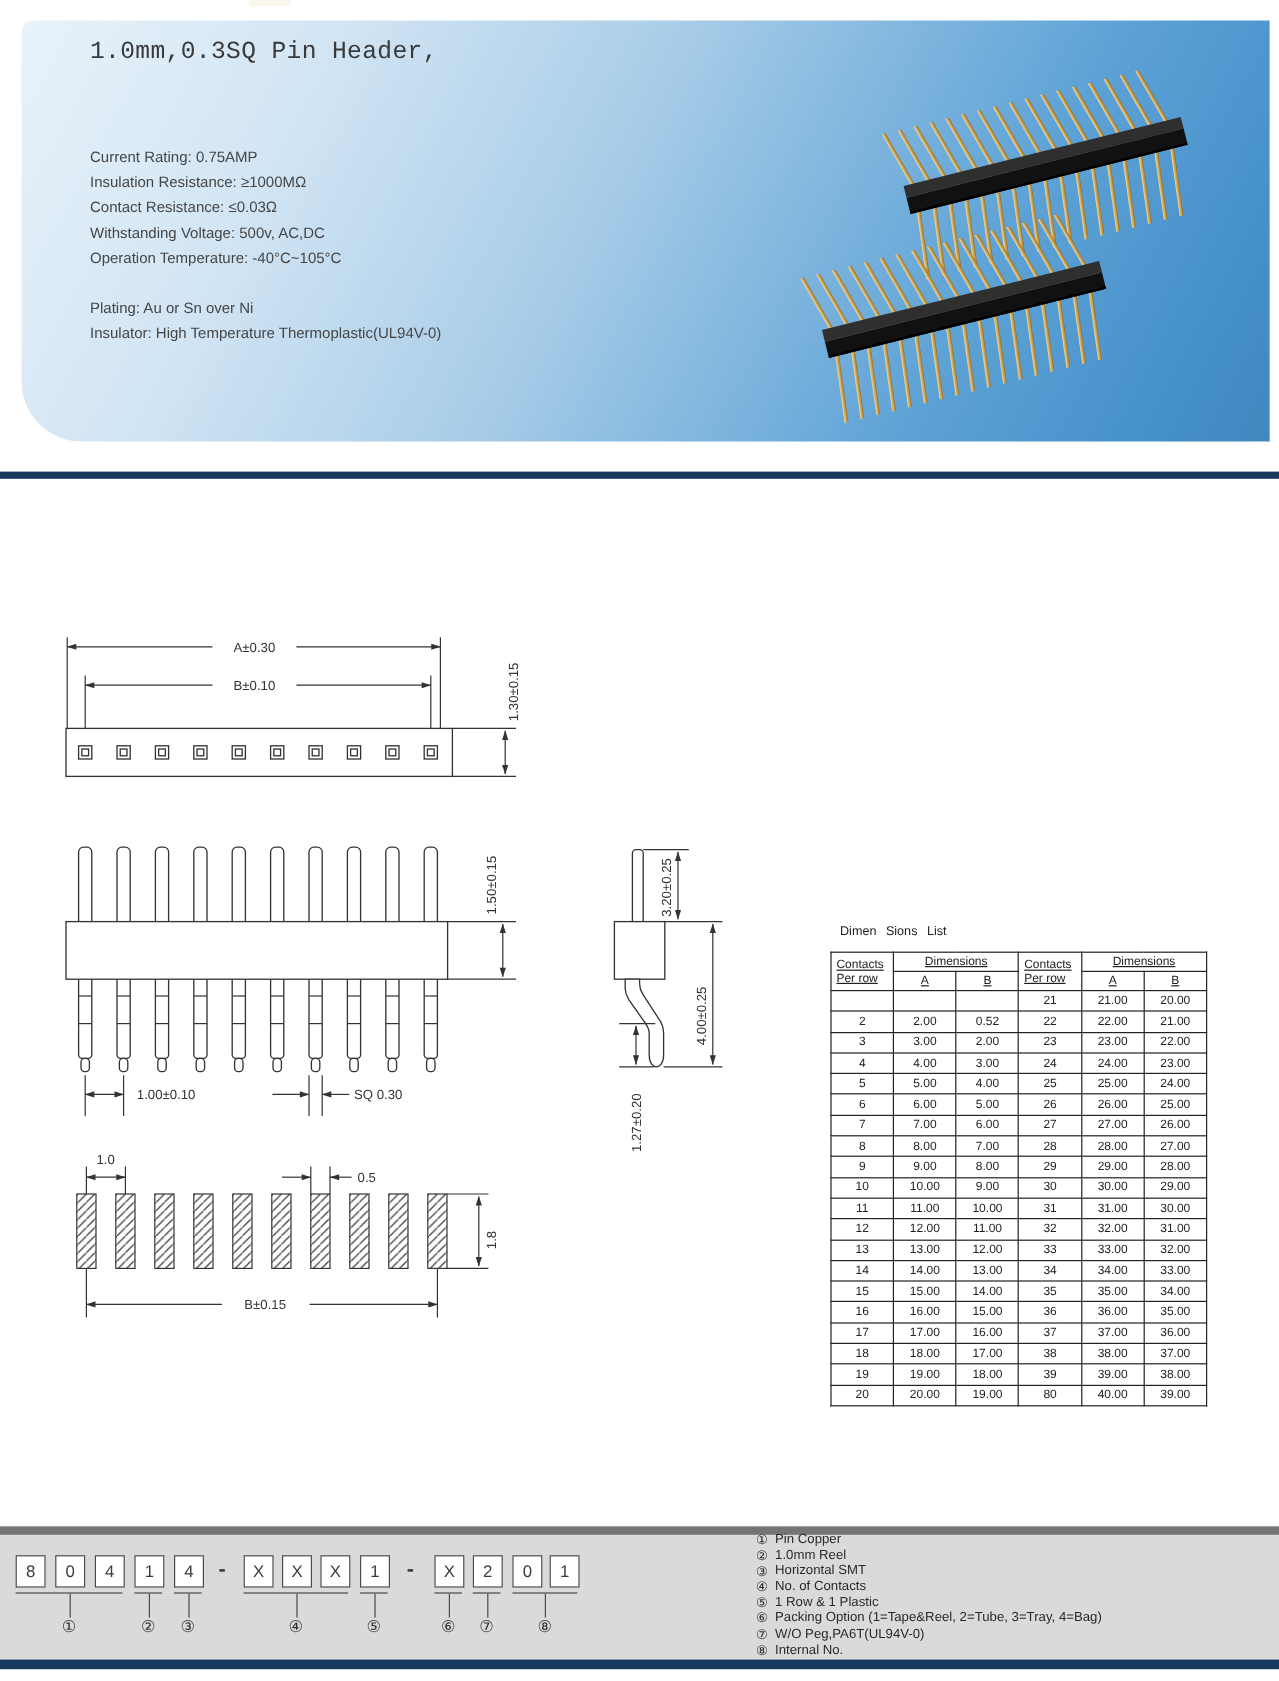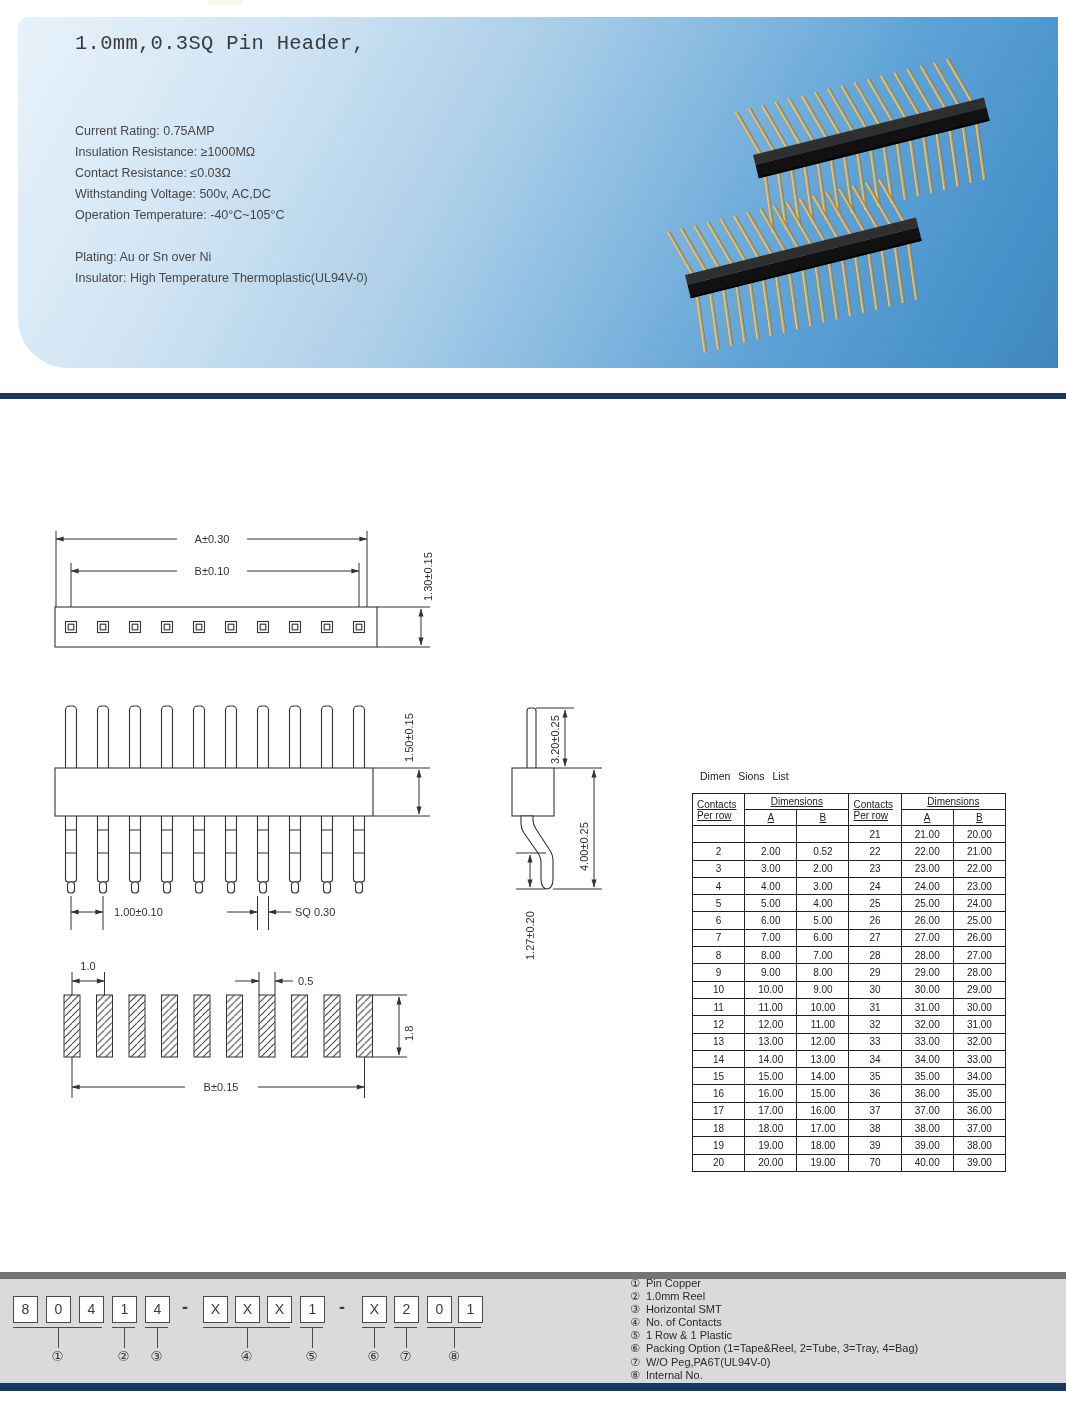--- a/index.html
+++ b/index.html
@@ -445,21 +445,21 @@
           <td>19.00</td>
           <td>18.00</td>
           <td>39</td>
           <td>39.00</td>
           <td>38.00</td>
         </tr>
         <tr>
           <td>20</td>
           <td>20.00</td>
           <td>19.00</td>
-          <td>70</td>
+          <td>80</td>
           <td>40.00</td>
           <td>39.00</td>
         </tr>
       </tbody>
   </table>
 
   <div class="order">
     <div class="order-topbar"></div>
     <div>
       <div class="odash" style="left:177px">-</div>

